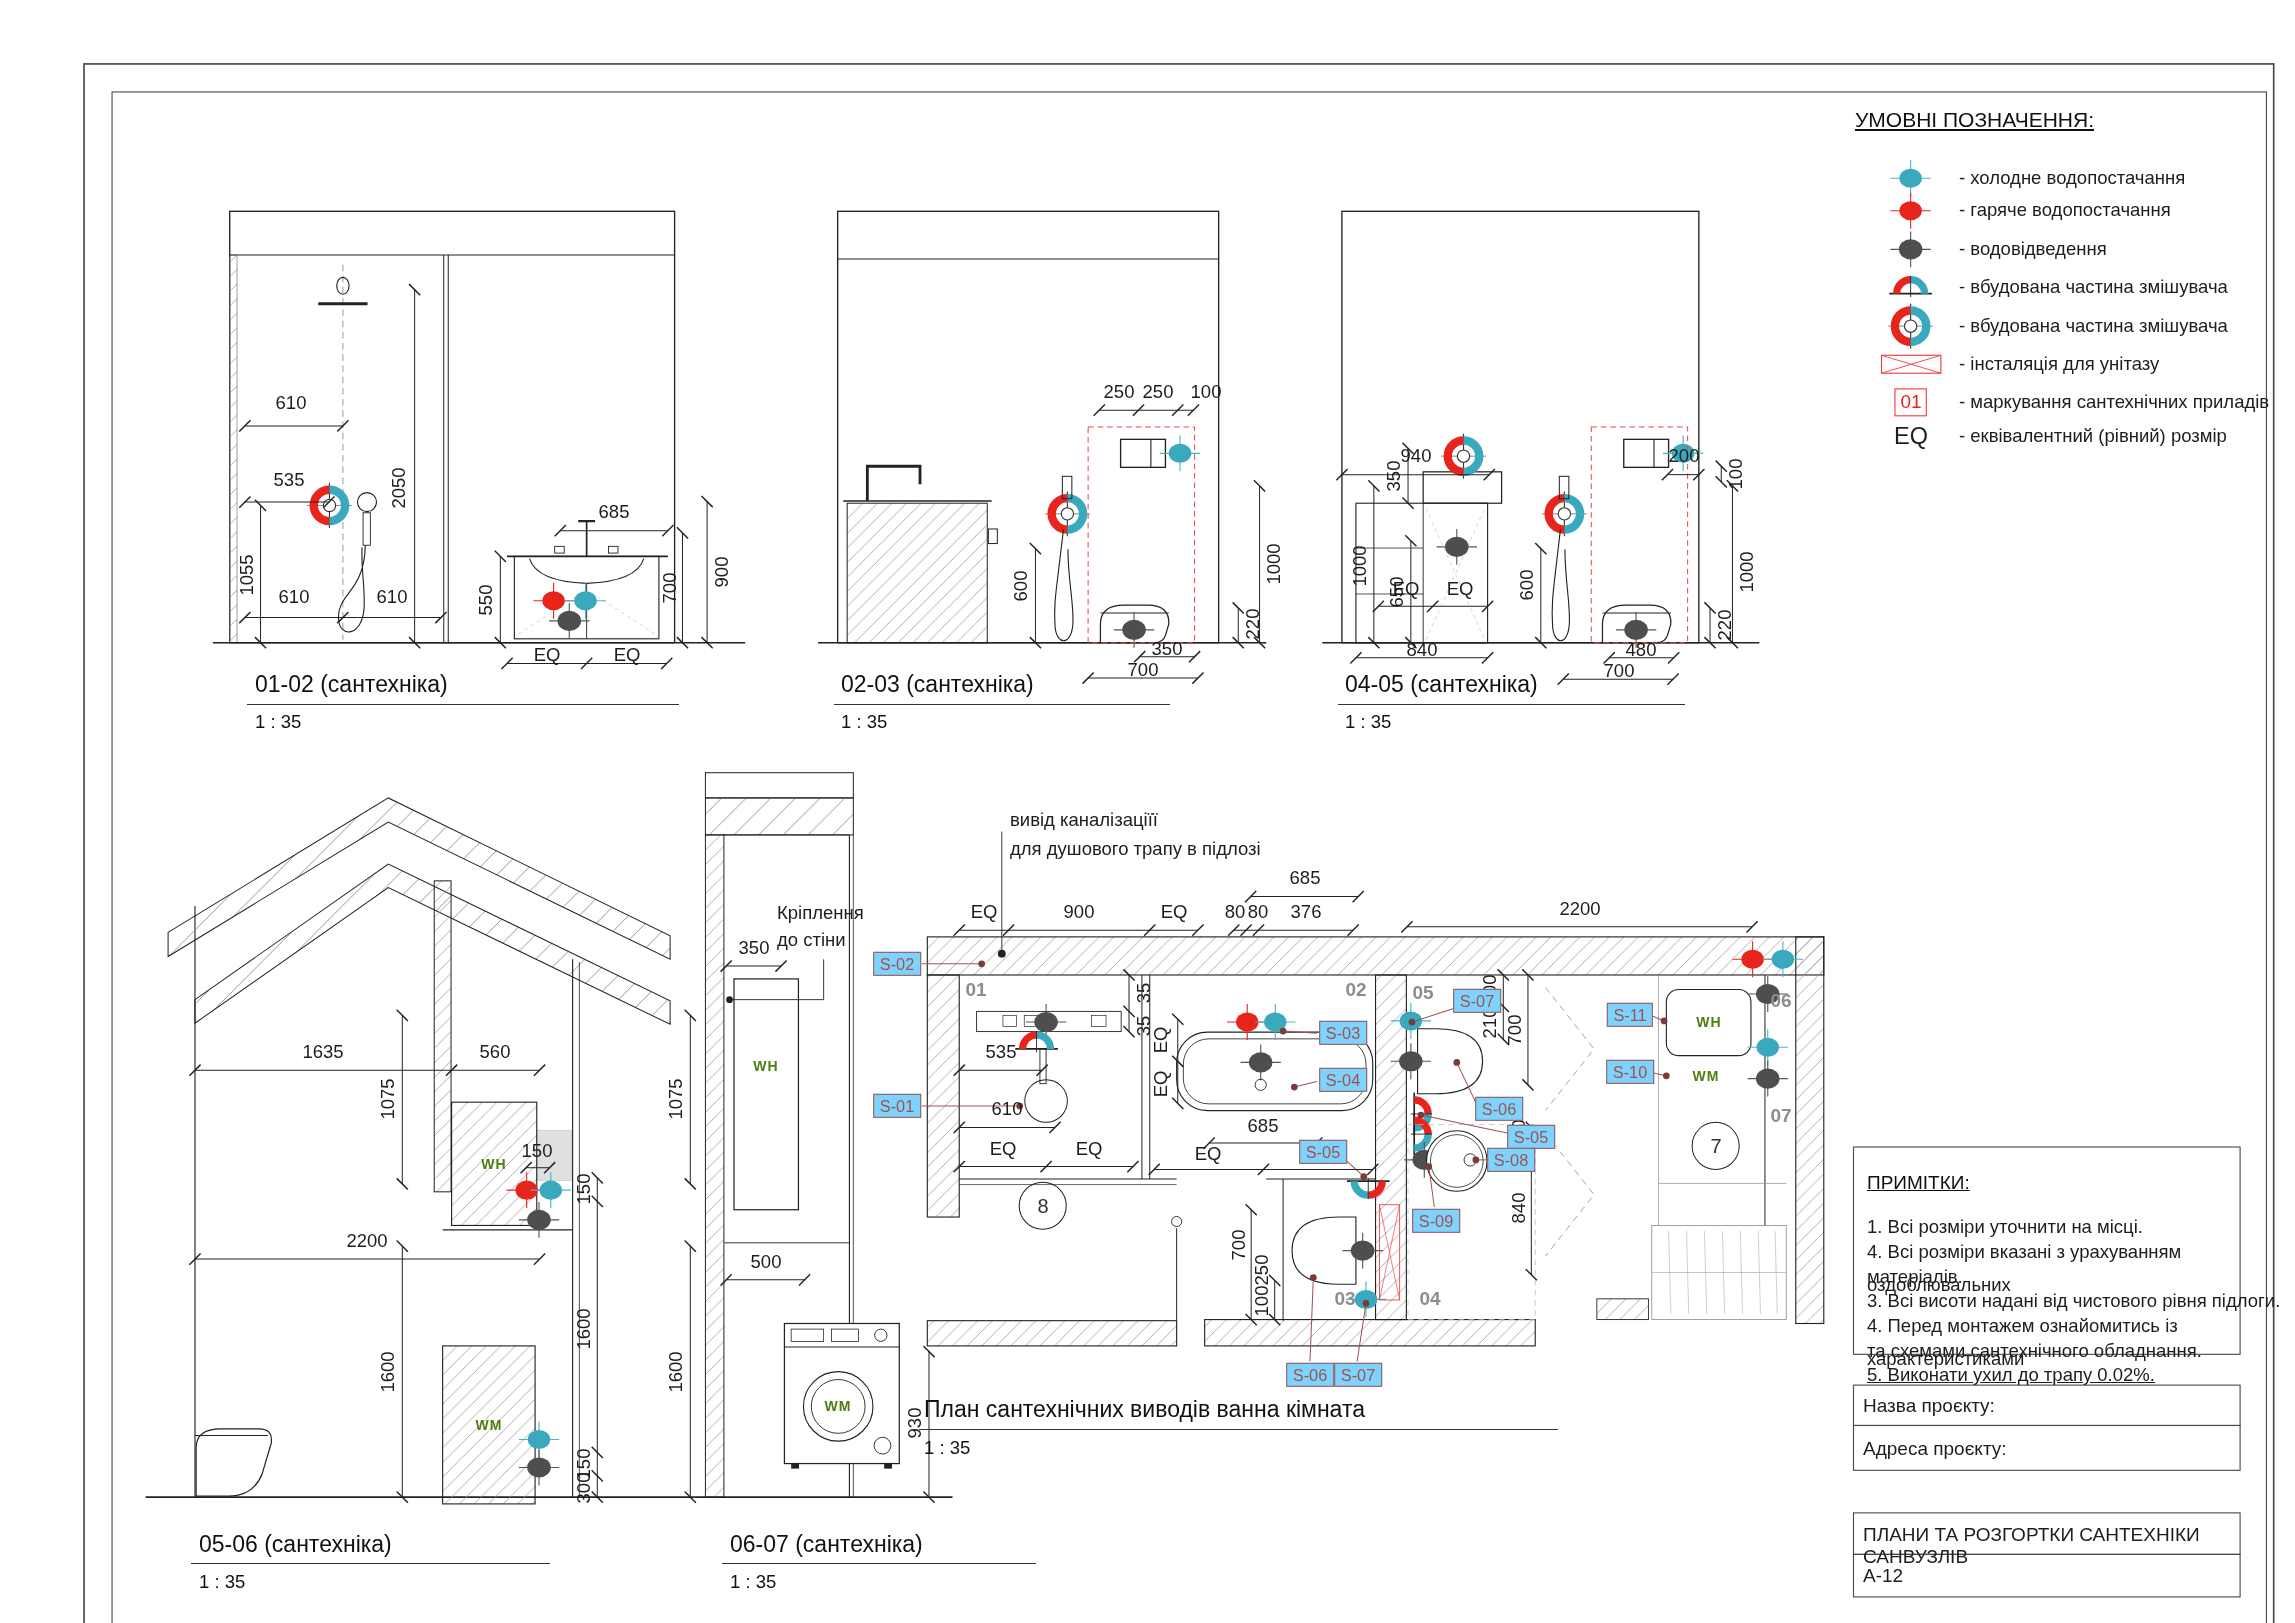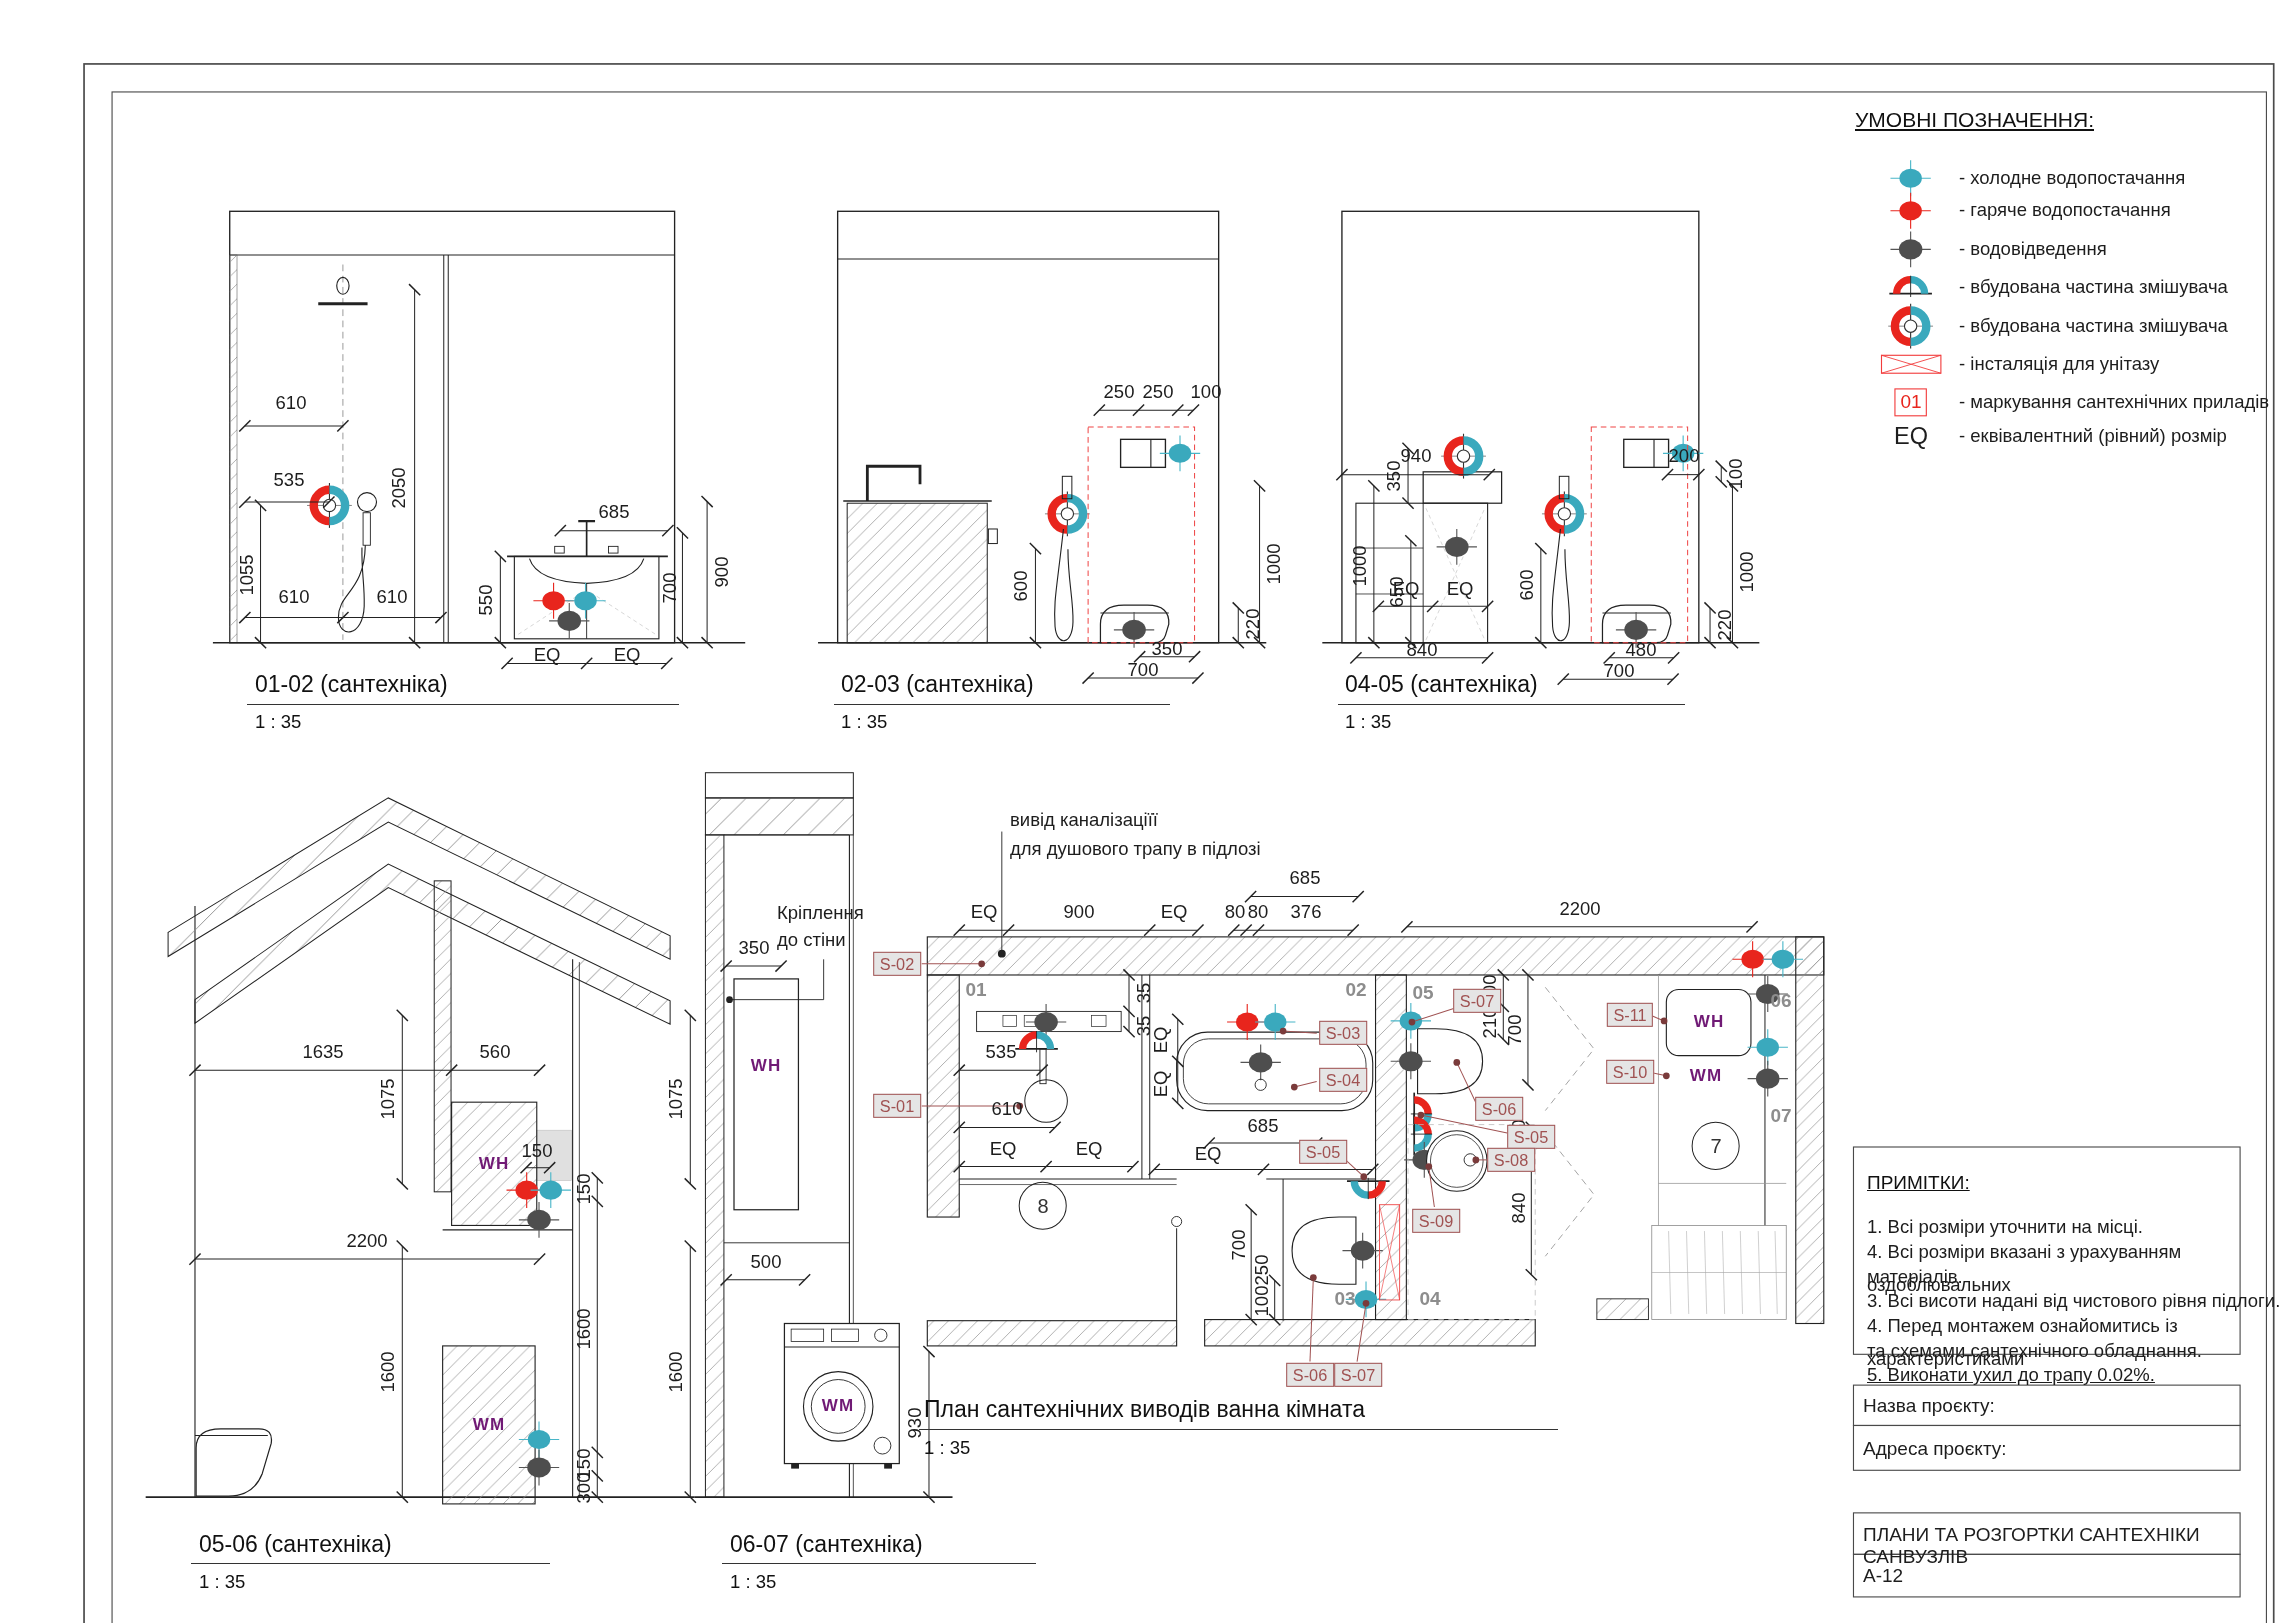--- a/index.html
+++ b/index.html
@@ -10,22 +10,22 @@
        transform:translate(-50%,-50%);}
   .vdim{position:absolute;font-size:18.5px;color:#1d1d1d;white-space:nowrap;
         transform:translate(-50%,-50%) rotate(-90deg);}
   .ttl{position:absolute;font-size:23px;color:#111;white-space:nowrap;}
   .scl{position:absolute;font-size:18.5px;color:#111;white-space:nowrap;}
   .rule{position:absolute;height:0;border-top:1.7px solid #333;}
   .room{position:absolute;font-size:19px;font-weight:600;color:#8d8d8d;
         transform:translate(-50%,-50%);}
   .rc{position:absolute;font-size:20px;color:#333;transform:translate(-50%,-50%);}
   .tag{position:absolute;font-size:16.3px;color:#a05252;border:1.1px solid #a05252;
-       background:#e5e5e5;padding:1.7px 5.6px;transform:translate(-50%,-50%);}
-  .eqp{position:absolute;font-size:17px;font-weight:700;color:#701a75;letter-spacing:1.1px;
+       background:#7dd3fc;padding:1.7px 5.6px;transform:translate(-50%,-50%);}
+  .eqp{position:absolute;font-size:14px;font-weight:700;color:#4d7c0f;letter-spacing:1.1px;
        transform:translate(-50%,-50%);}
   .leg-title{position:absolute;font-size:21px;color:#111;text-decoration:underline;}
   .leg-label{position:absolute;font-size:18.5px;color:#1d1d1d;transform:translate(0,-50%);}
   .leg-eq{position:absolute;font-size:23.5px;color:#1d1d1d;transform:translate(-50%,-50%);}
   .leg-01{position:absolute;font-size:19px;color:#e8251d;transform:translate(-50%,-50%);}
   .nt{position:absolute;font-size:19px;color:#111;text-decoration:underline;}
   .nl{position:absolute;font-size:18.5px;color:#1d1d1d;line-height:32.5px;white-space:pre-line;}
   .tb{position:absolute;font-size:19px;color:#1d1d1d;}
   .ann{position:absolute;font-size:18.5px;color:#1d1d1d;white-space:nowrap;}
 </style>

